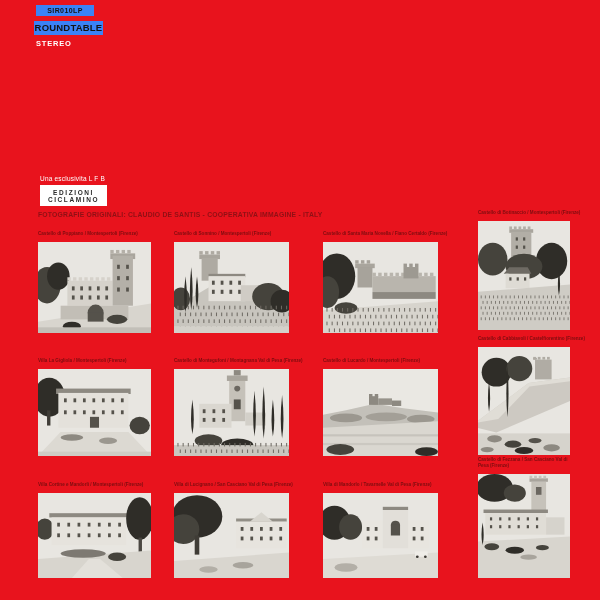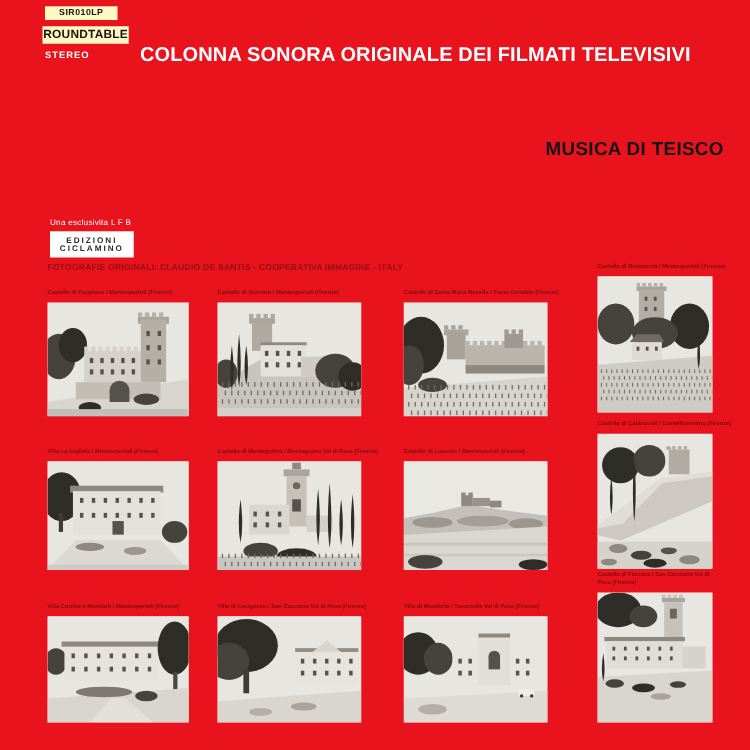--- a/index.html
+++ b/index.html
@@ -2,21 +2,21 @@
 <html><head>
 <meta charset="utf-8">
 <style>
   html,body{margin:0;padding:0;background:#fff;}
   #cover{
     position:relative;width:600px;height:600px;overflow:hidden;
     font-family:"Liberation Sans",sans-serif;
   }
   .abs{position:absolute;}
   .tagbox{
-    position:absolute;background:#fef9c3;color:#141414;font-weight:bold;
+    position:absolute;background:#3b82f6;color:#141414;font-weight:bold;
     text-align:center;box-sizing:border-box;
   }
   #catalog-box{left:36px;top:5px;width:58px;height:11px;font-size:7px;line-height:11px;letter-spacing:.4px;}
   #label-box{left:34px;top:21px;width:69px;height:14px;font-size:9.5px;line-height:14px;letter-spacing:.2px;}
   #stereo{left:36px;top:39px;color:#fff;font-size:7.5px;font-weight:bold;letter-spacing:.8px;text-align:right;}
   #supertitle{left:112px;top:36px;color:#fff;font-size:16px;font-weight:bold;letter-spacing:.1px;white-space:nowrap;}
   #title{
     left:109px;top:70px;color:#fff;font-family:"Liberation Serif",serif;
     font-size:24.5px;font-weight:bold;letter-spacing:.4px;white-space:nowrap;
   }
@@ -41,22 +41,20 @@
 
 <div id="cover" style="background: rgb(232, 19, 29);">
   <div class="tagbox" id="catalog-box">
     <span>SIR010LP</span>
   </div>
   <div class="tagbox" id="label-box">
     <span>ROUNDTABLE</span>
   </div>
   <div class="abs" id="stereo">STEREO</div>
 
-  <div class="abs" id="supertitle">COLONNA SONORA ORIGINALE DEI FILMATI TELEVISIVI</div>
-  <div class="abs" id="artist">MUSICA DI TEISCO</div>
 
   <div class="abs" id="exclusive">Una esclusivita L F B</div>
   <div id="publisher-box">
     <div>EDIZIONI</div>
     <div>CICLAMINO</div>
   </div>
   <div class="abs" id="photo-credit">FOTOGRAFIE ORIGINALI: CLAUDIO DE SANTIS - COOPERATIVA IMMAGINE - ITALY</div>
 
   <div id="grid">
       <div class="caption" style="left: 38px; top: 231px;">Castello di Poppiano / Montespertoli (Firenze)</div>

